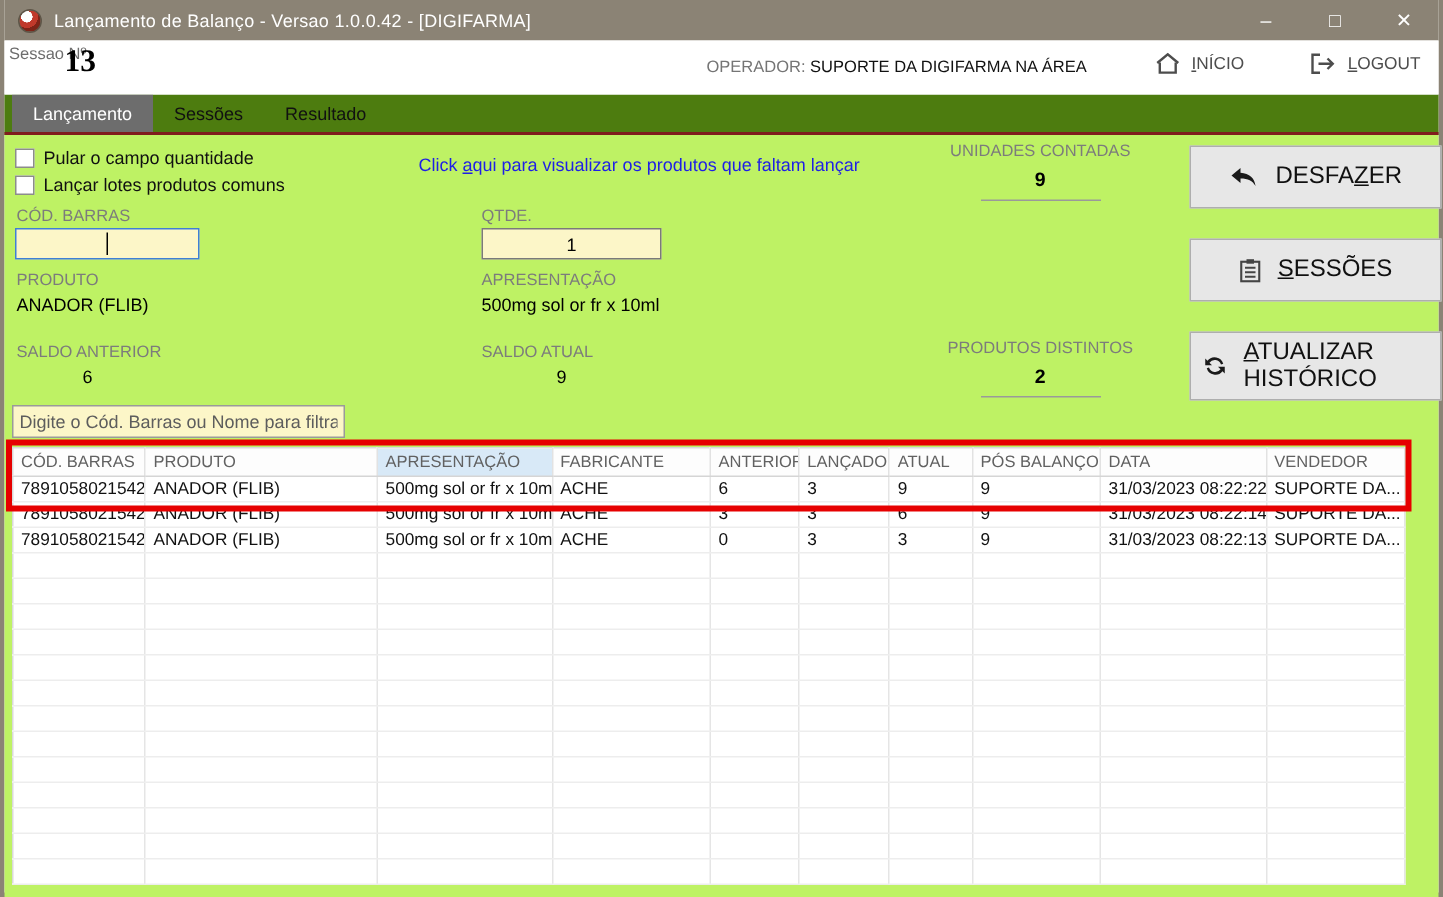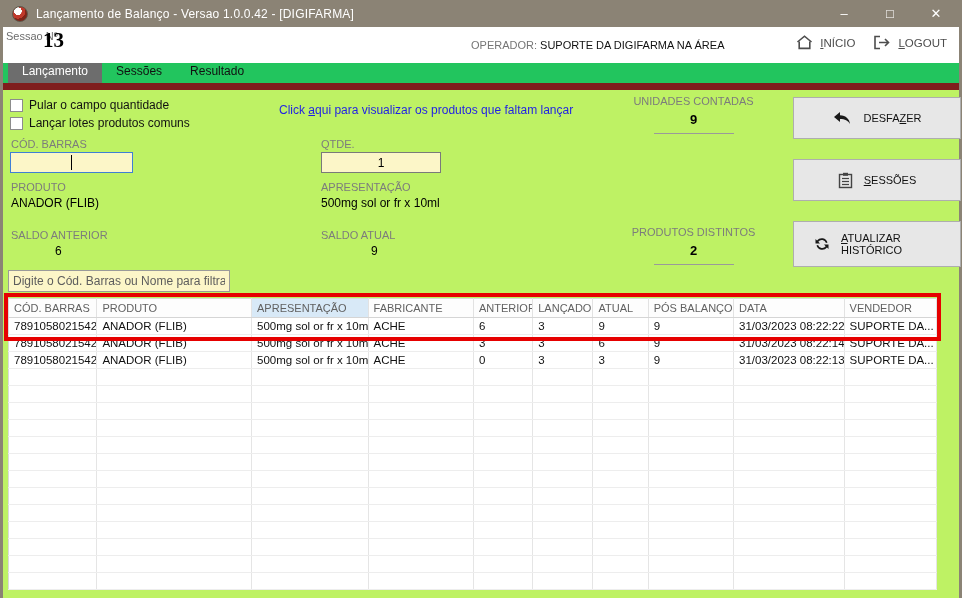--- a/index.html
+++ b/index.html
@@ -21,26 +21,26 @@
              font-size:13px; color:#fff; cursor:default; }
 
   
   .topbar { position:relative; height:36px; background:#fff; }
   .session-label { position:absolute; left:3px; top:3px; font-size:11px; color:#6d6d6d; }
   .session-number { position:absolute; left:40px; top:1px; font-size:21px; font-weight:bold; color:#000;
                     font-family:"Liberation Serif","DejaVu Serif",serif; }
   .operator { position:absolute; left:420px; top:12px; font-size:11px;margin-left:48px; }
   .operator .op-label { color:#757575; }
   .operator .op-name { color:#111; }
-  .top-links { position:absolute; right:12px; top:8px; display:flex; gap:18px; }
+  .top-links { position:absolute; right:12px; top:8px; display:flex; gap:44px; }
   .top-link { display:flex; align-items:center; gap:7px; font-size:11.5px; color:#4d4d4d; cursor:pointer; }
   .top-link svg { display:block; }
 
   
-  .tabstrip { height:27px; display:flex; align-items:flex-end; padding-left:5px; border-bottom:7px solid #7f1d1d; background:#22c55e; }
+  .tabstrip { height:27px; display:flex; align-items:flex-end; padding-left:5px; border-bottom:2px solid #7f1d1d; background:#4d7c0f; }
   .tab { height:25px; display:flex; align-items:center; padding:0 14px; font-size:12px; color:#111; cursor:pointer; }
   .tab.active { background:#6d6d6d; color:#fff; }
 
   
   .content { position:relative; width:100%; height:508px; background:#bef264; }
 
   .checkbox-row { position:absolute; left:7px; display:flex; align-items:center; gap:6px; font-size:12px; color:#111; }
   .cbx { width:13px; height:13px; border:1px solid #8c8c8c; background:#fff; flex:0 0 auto; }
 
   .link { position:absolute; left:276px; top:13px; font-size:12px; color:#1f1fe6; cursor:pointer; }
@@ -56,22 +56,22 @@
   .input-qty { position:absolute; left:318px; top:62px; width:120px; height:21px;
                background:#fcf6c8; border:1px solid #7a7a7a; text-align:center; font-size:12px; outline:none;
                font-family:inherit; color:#000; }
 
   .stat { position:absolute; left:608px; width:165px; text-align:center; }
   .stat .s-label { font-size:11px; color:#7c7c7c; }
   .stat .s-value { font-size:13px; font-weight:bold; color:#000; margin-top:5px; }
   .stat .s-line { width:80px; margin:6px auto 0; border-top:1px solid #9a9a9a; }
 
   .side-btn { position:absolute; left:790px; width:168px; height:42px; background:#e7e7e7; border:1px solid #aeaeae;
-              display:flex; align-items:center; justify-content:center; gap:11px; font-size:11px; color:#111;
-              cursor:pointer; padding:0 20px; }
+              display:flex; align-items:center; justify-content:center; gap:11px; font-size:16px; color:#111;
+              cursor:pointer; padding:0 8px; }
   .side-btn svg { flex:0 0 auto; }
   .ukey { text-decoration:underline; }
 
   .filter-input { position:absolute; left:5px; top:180px; width:222px; height:22px; background:#fcf6c8;
                   border:1px solid #9a9a9a; font-size:12px; padding:0 4px; outline:none; font-family:inherit; }
   .filter-input::placeholder { color:#5d5d5d; opacity:1; }
 
   
   .grid-wrap { position:absolute; left:5px; top:208px; width:930px; }
   table.grid { border-collapse:collapse; table-layout:fixed; width:929px; background:#fff;

